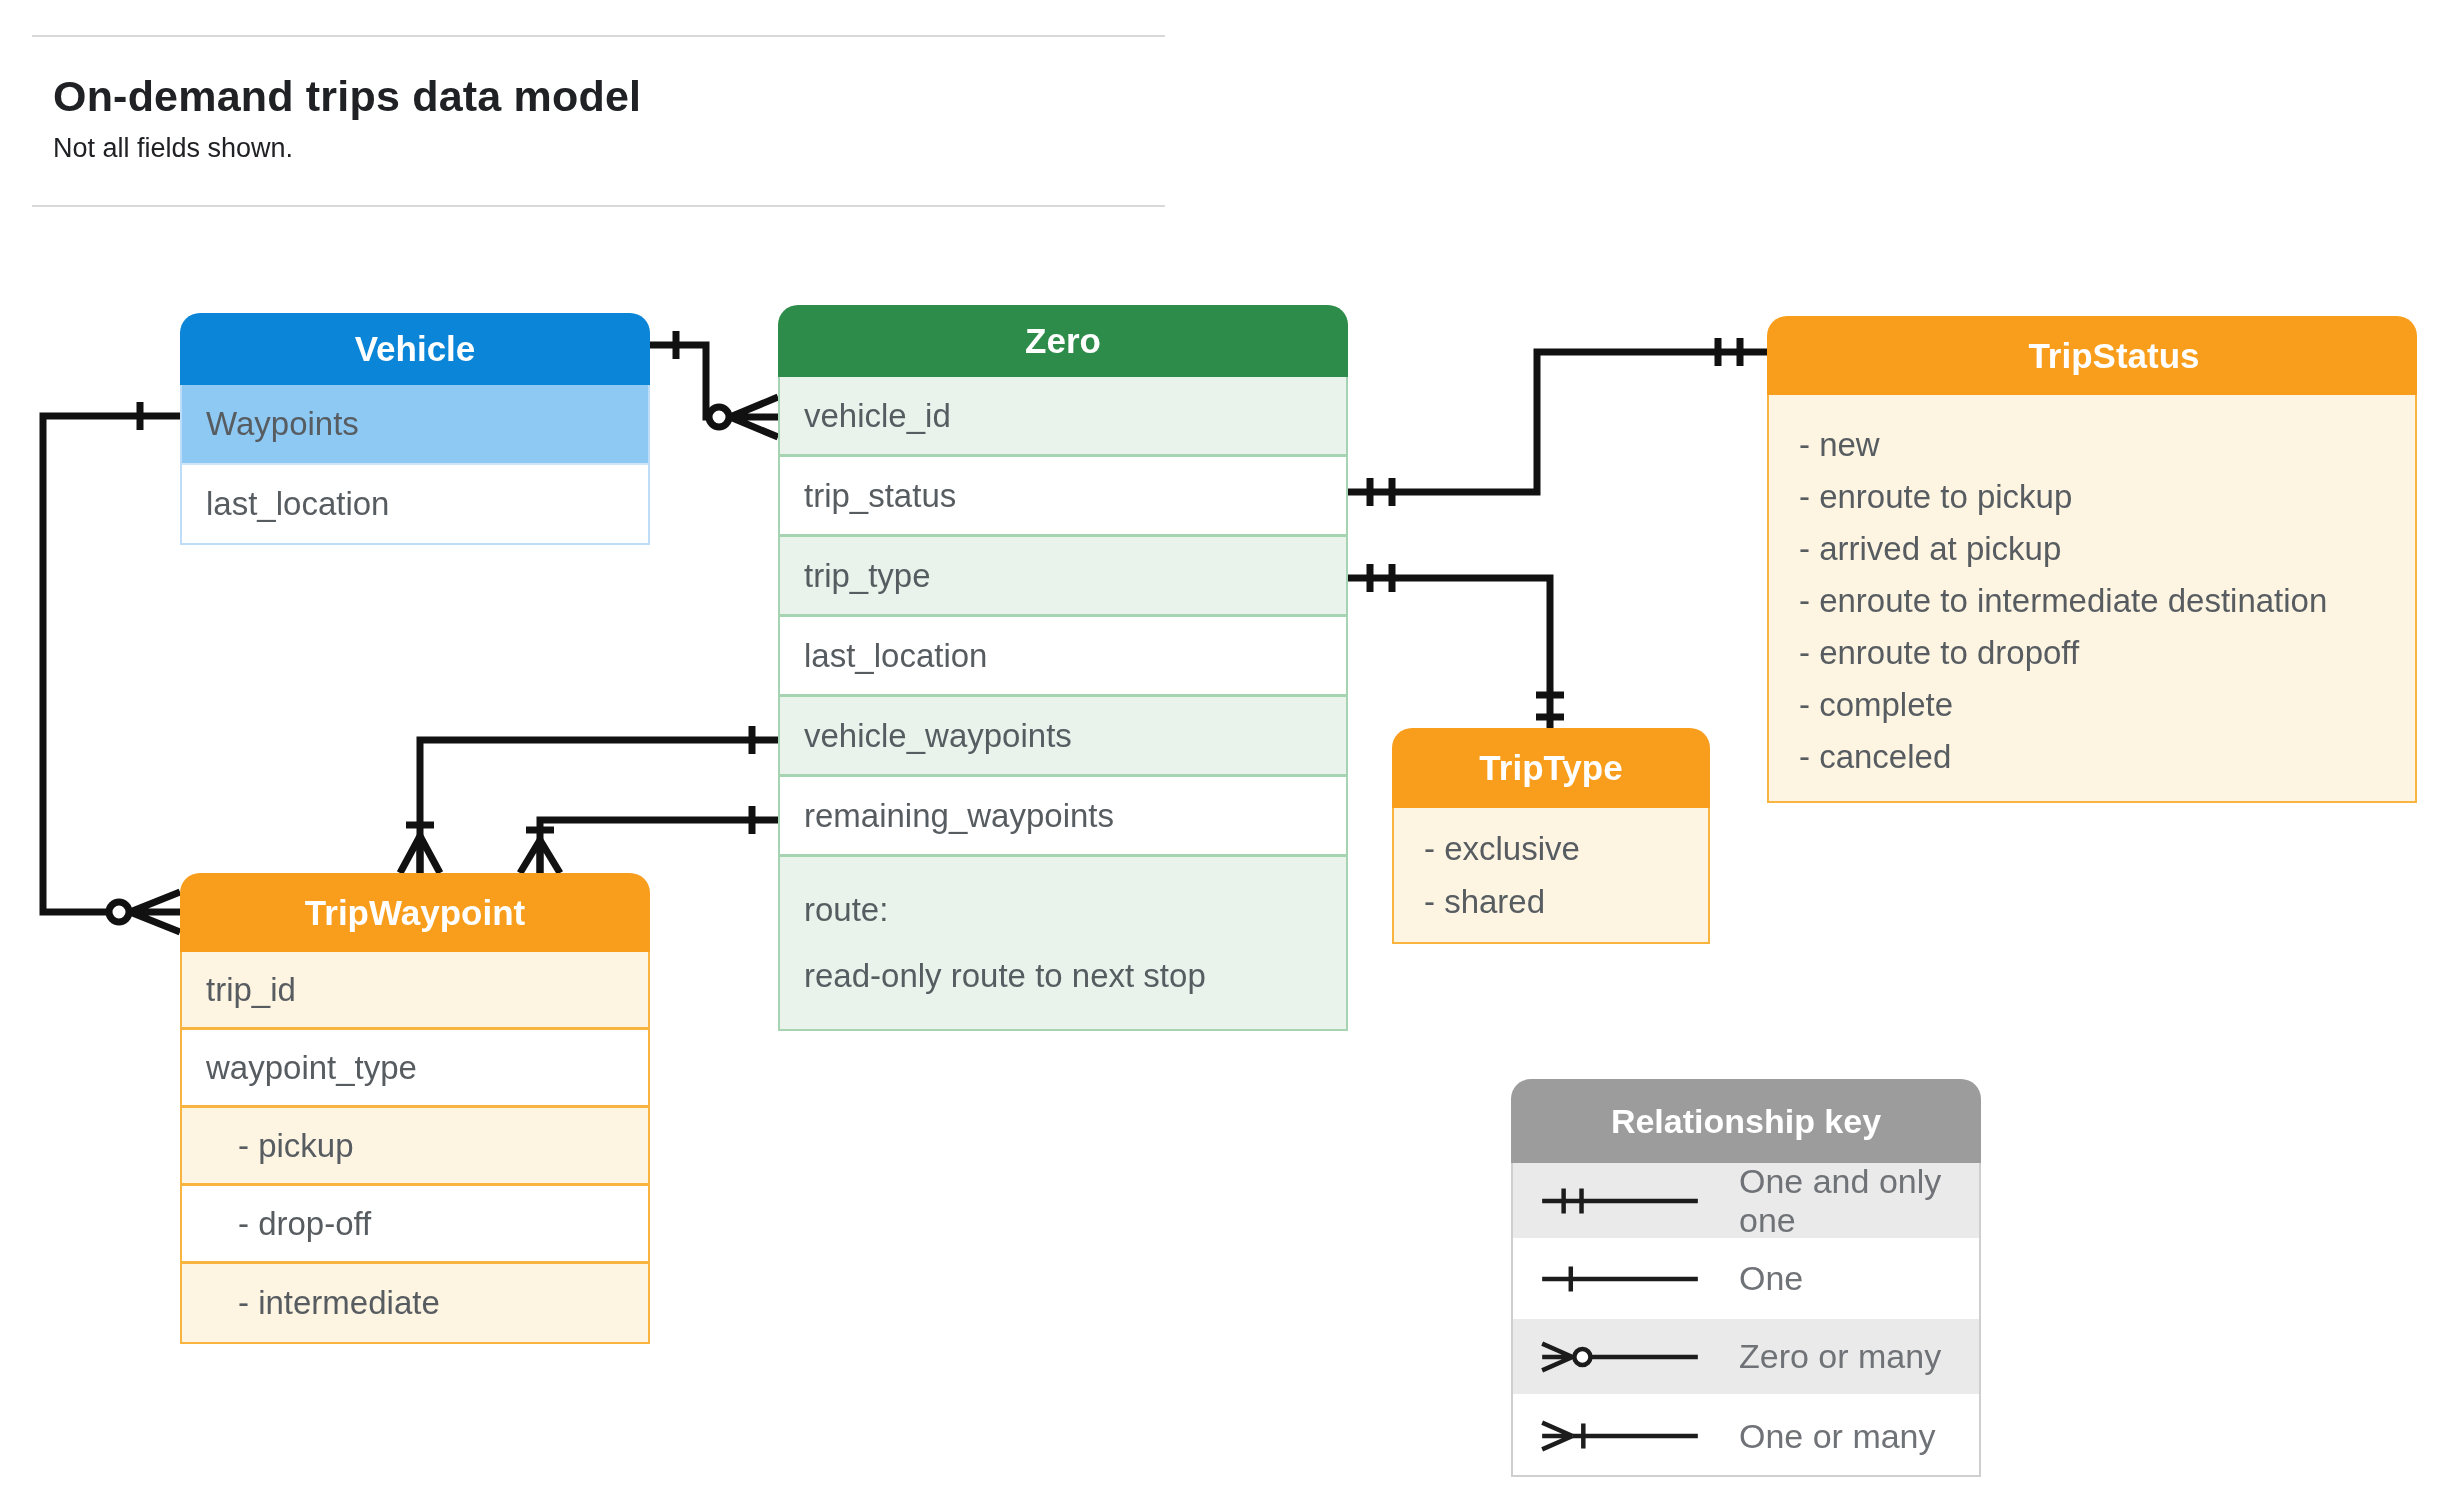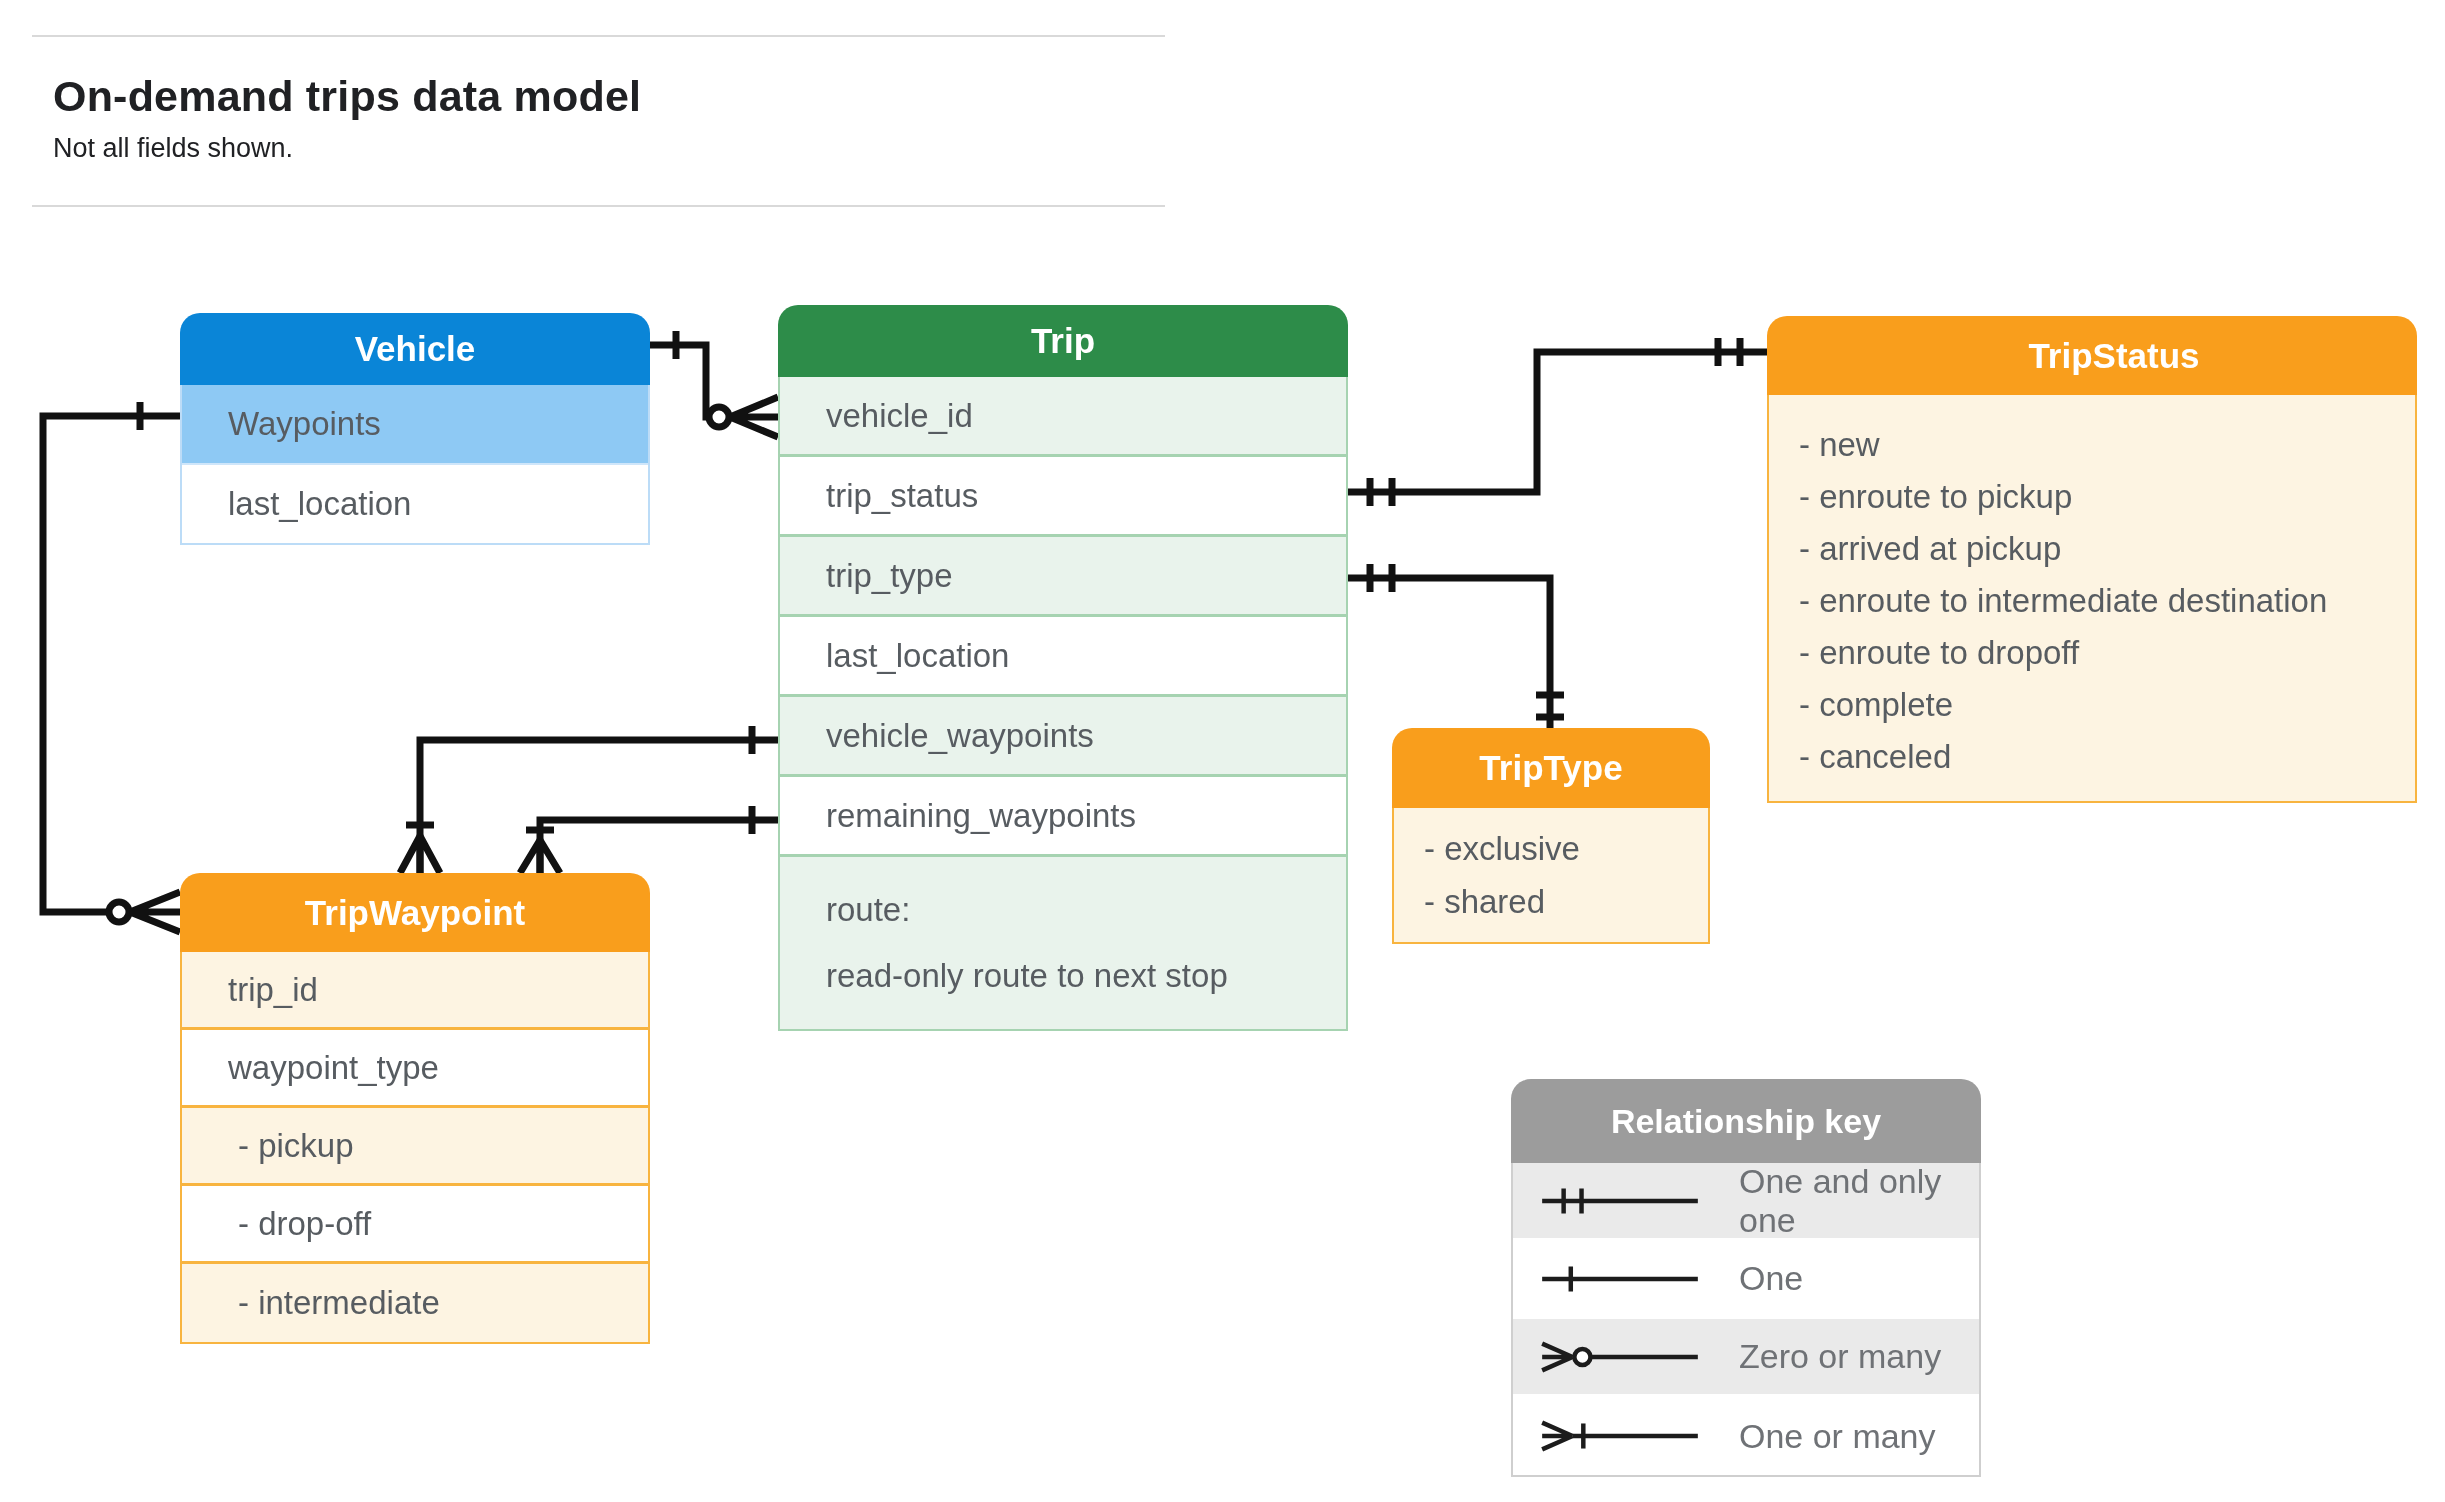--- a/index.html
+++ b/index.html
@@ -22,21 +22,21 @@
   .entity{position:absolute;}
   .ehead{
     height:72px;border-radius:20px 20px 0 0;
     display:flex;align-items:center;justify-content:center;
     color:#ffffff;font-size:35px;font-weight:700;
   }
   .ebody{background:#ffffff;border-style:solid;border-width:0 2px 2px 2px;}
   .erow{
     display:flex;align-items:center;
     font-size:33px;color:#575c61;
-    padding-left:46px;box-sizing:border-box;
+    padding-left:24px;box-sizing:border-box;
   }
   .indent{padding-left:56px;}
   
   .blue .ehead{background:#0a85d7;margin-top:8px;}
   .blue .ebody{border-color:#bcdcf7;}
   .blue .erow{border-bottom:2px solid #cfe6fa;}
   .blue .erow:last-child{border-bottom:none;}
   .row-blue{background:#8ec9f4;}
   
   .green .ehead{background:#2d8c49;}
@@ -130,21 +130,21 @@
         <span>Waypoints</span>
       </div>
       <div class="erow" style="height:78px;">
         <span>last_location</span>
       </div>
     </div>
   </div>
 
   <div class="entity green" style="left:778px;top:305px;width:570px;">
     <div class="ehead">
-      <span>Trip</span>
+      <span>Zero</span>
     </div>
     <div class="ebody">
       <div class="erow row-green" style="height:80px;">
         <span>vehicle_id</span>
       </div>
       <div class="erow" style="height:80px;">
         <span>trip_status</span>
       </div>
       <div class="erow row-green" style="height:80px;">
         <span>trip_type</span>

